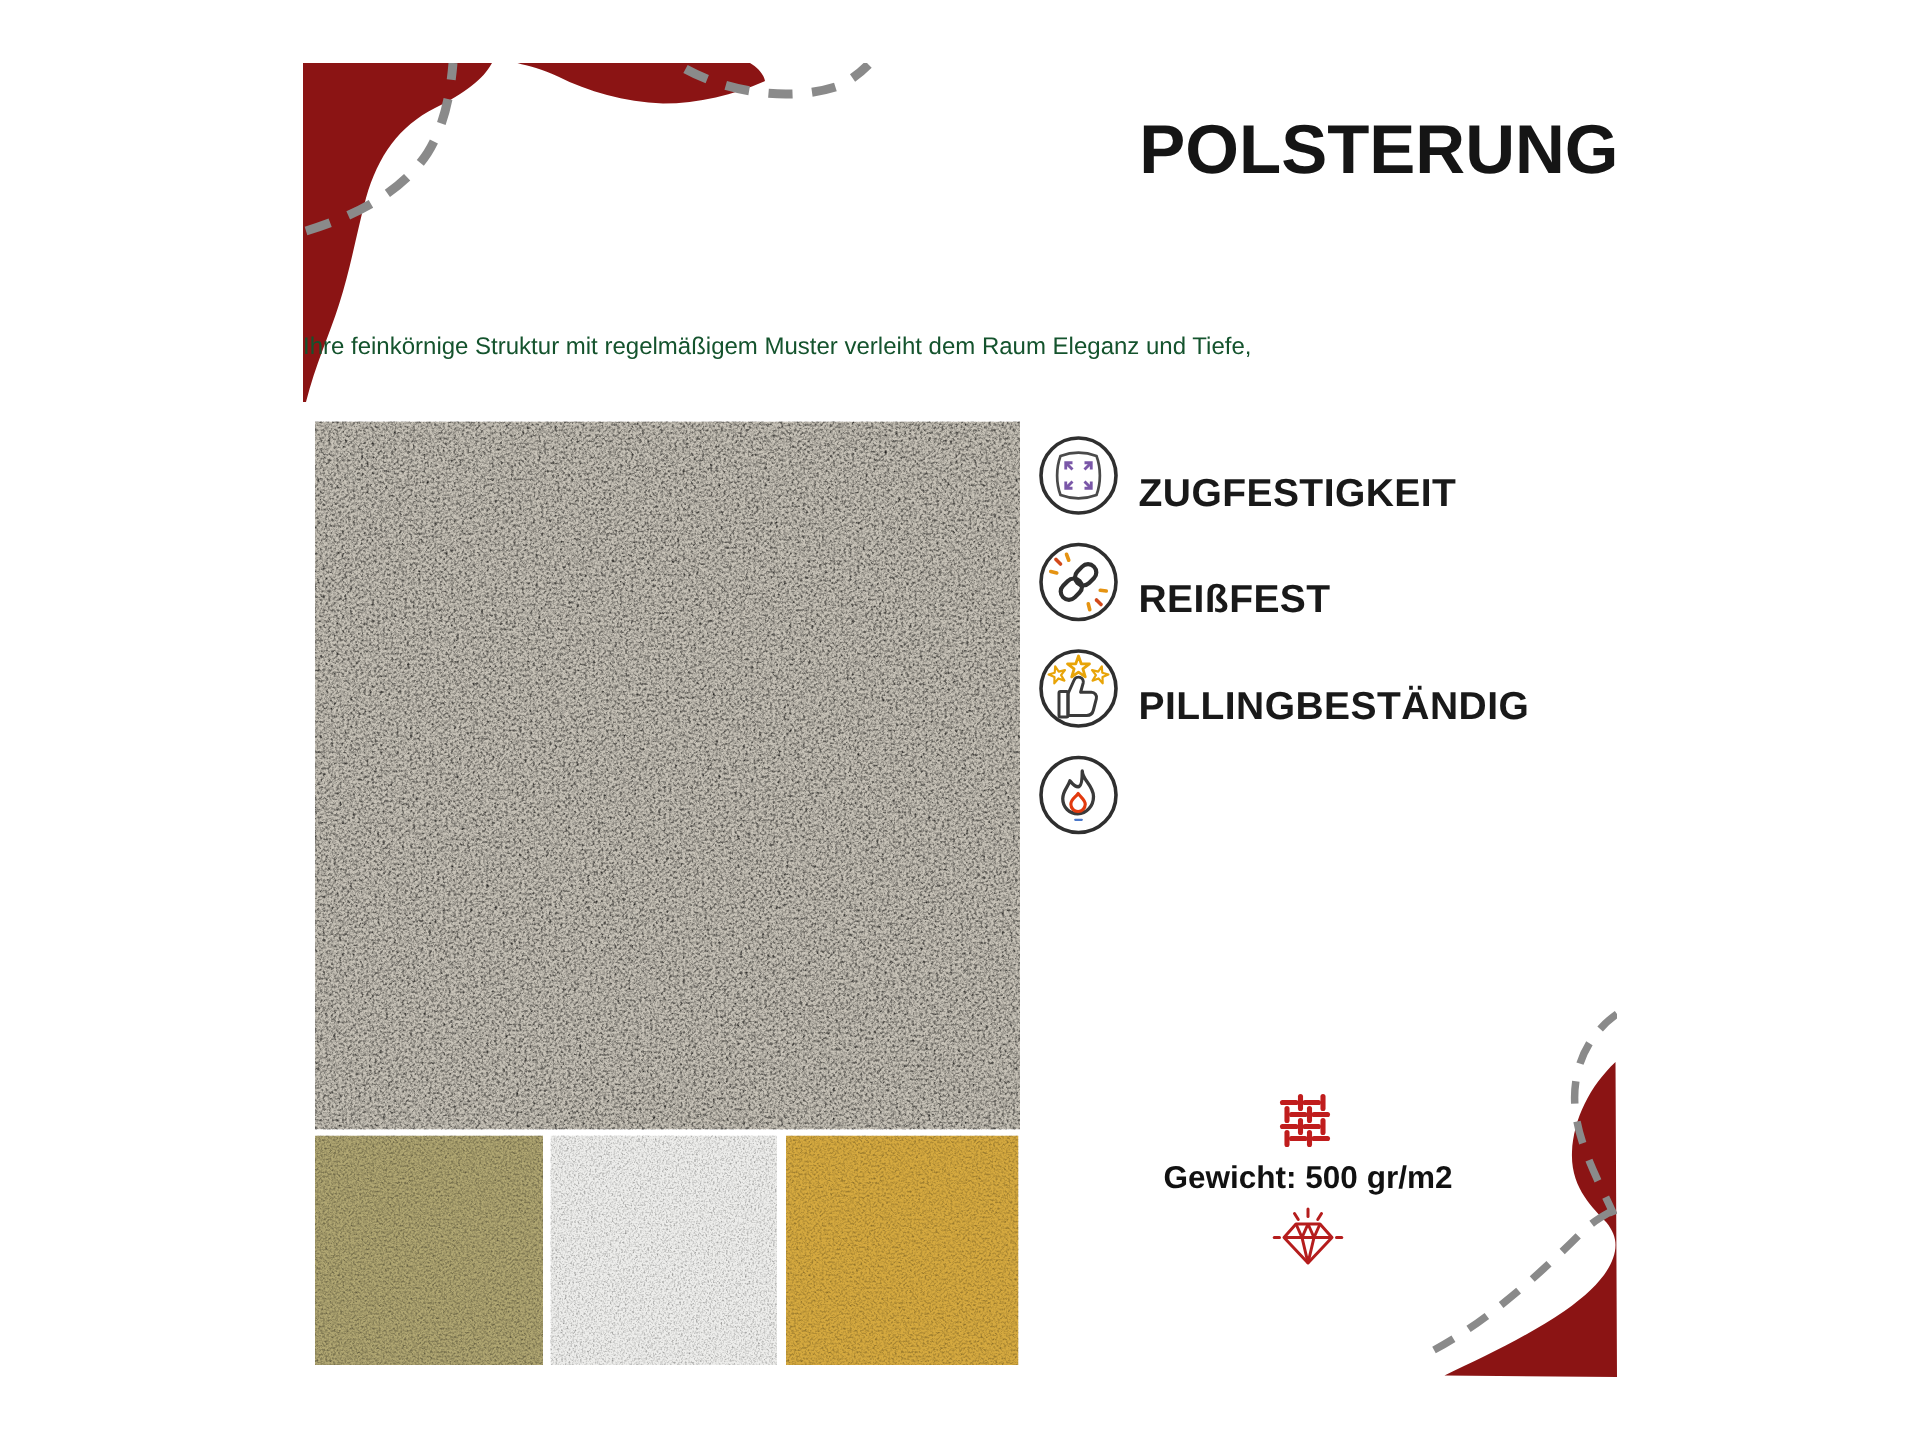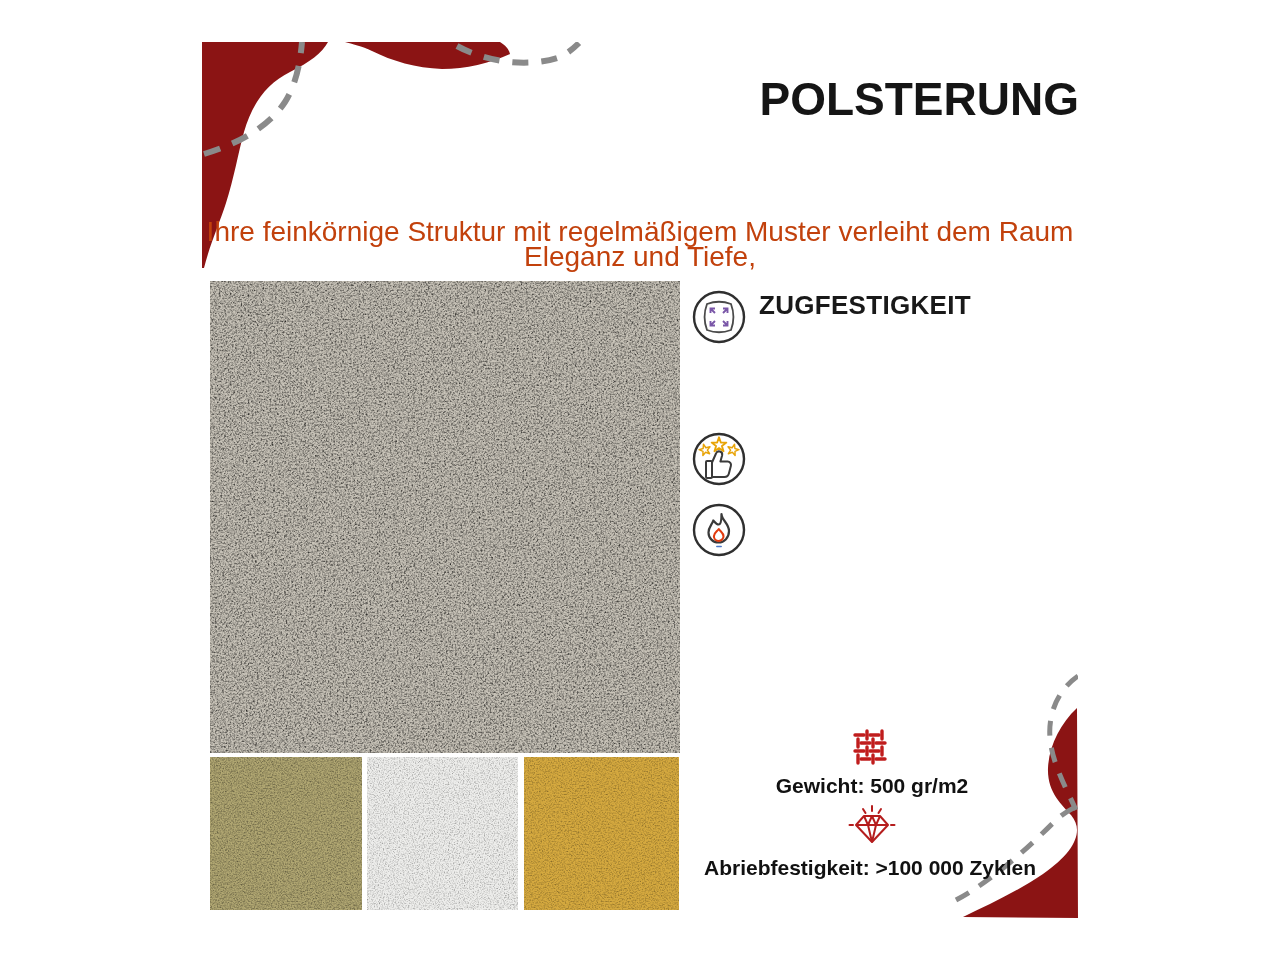--- a/index.html
+++ b/index.html
@@ -6,28 +6,28 @@
   .stage{position:relative;width:1280px;height:960px;background:#ffffff;overflow:hidden;
          font-family:"Liberation Sans","DejaVu Sans",sans-serif;margin:0 auto;padding-left:26px;}
   .abs{position:absolute;}
 
   
   .title-block{position:absolute;top:76px;right:227px;text-align:right;}
   .kicker{font-size:46px;font-weight:700;color:#151515;letter-spacing:0px;line-height:1.0;}
   .brand{font-size:99px;font-weight:700;color:#BE1E24;letter-spacing:-2px;line-height:0.92;margin-top:1px;}
 
   
-  .intro{position:absolute;left:202px;top:219px;width:876px;text-align:center;
-         font-size:28px;line-height:25px;color:#c2410c;}
+  .intro{position:absolute;left:202px;top:219px;width:876px;text-align:left;
+         font-size:16px;line-height:25px;color:#14532d;}
 
   
   .swatch{position:absolute;display:block;}
 
   
-  .feature-row{position:absolute;left:692px;height:54px;display:flex;align-items:flex-start;gap:13px;}
+  .feature-row{position:absolute;left:692px;height:54px;display:flex;align-items:flex-end;gap:13px;}
   .feature-label{font-size:26px;font-weight:700;color:#191919;letter-spacing:0.3px;white-space:nowrap;}
 
   
   .spec-label{position:absolute;transform:translateX(-50%);font-size:21px;font-weight:700;
               color:#111;white-space:nowrap;text-align:center;}
 </style>
 </head>
 <body>
 
 <div class="stage">
@@ -97,34 +97,53 @@
       <g stroke="#7A57A8" stroke-width="1.9" fill="none">
         <path d="M23,23 L18.5,18.5 M18.5,23 L18.5,18.5 L23,18.5"></path>
         <path d="M31,23 L35.5,18.5 M31,18.5 L35.5,18.5 L35.5,23"></path>
         <path d="M23,31 L18.5,35.5 M18.5,31 L18.5,35.5 L23,35.5"></path>
         <path d="M31,31 L35.5,35.5 M35.5,31 L35.5,35.5 L31,35.5"></path>
       </g>
     </svg>
     <span class="feature-label">ZUGFESTIGKEIT</span>
   </div>
 
+  <div class="feature-row" style="top:361px">
+    <svg width="54" height="54" viewBox="0 0 54 54">
+      <circle cx="27" cy="27" r="25" fill="#fff" stroke="#2f2f2f" stroke-width="2.4"></circle>
+      <g transform="rotate(-45 27 27)" stroke="#2e2e2e" stroke-width="2.8" fill="none">
+        <rect x="12.5" y="21.5" width="15.5" height="11" rx="5.5"></rect>
+        <rect x="26" y="21.5" width="15.5" height="11" rx="5.5"></rect>
+      </g>
+      <g stroke-width="2.4" stroke-linecap="round">
+        <line x1="12" y1="12" x2="15" y2="15" stroke="#D2491A"></line>
+        <line x1="8.5" y1="20" x2="12.5" y2="21" stroke="#E59312"></line>
+        <line x1="19" y1="8.5" x2="20.5" y2="12.5" stroke="#E59312"></line>
+        <line x1="42" y1="42" x2="39" y2="39" stroke="#D2491A"></line>
+        <line x1="45.5" y1="33" x2="41.5" y2="32.5" stroke="#E59312"></line>
+        <line x1="34.5" y1="45.5" x2="33.5" y2="41.5" stroke="#E59312"></line>
+      </g>
+    </svg>
+    <span class="feature-label">REIßFEST</span>
+  </div>
 
   <div class="feature-row" style="top:432px">
     <svg width="54" height="54" viewBox="0 0 54 54">
       <circle cx="27" cy="27" r="25" fill="#fff" stroke="#2f2f2f" stroke-width="2.4"></circle>
       <g fill="none" stroke="#E8A408" stroke-width="1.7" stroke-linejoin="round">
         <path transform="translate(13,18) scale(0.85) rotate(-15)" d="M0,-7 L1.65,-2.27 L6.66,-2.16 L2.66,0.87 L4.11,5.66 L0,2.8 L-4.11,5.66 L-2.66,0.87 L-6.66,-2.16 L-1.65,-2.27 Z"></path>
         <path transform="translate(27,13) scale(1.1)" d="M0,-7 L1.65,-2.27 L6.66,-2.16 L2.66,0.87 L4.11,5.66 L0,2.8 L-4.11,5.66 L-2.66,0.87 L-6.66,-2.16 L-1.65,-2.27 Z"></path>
         <path transform="translate(41,18) scale(0.85) rotate(15)" d="M0,-7 L1.65,-2.27 L6.66,-2.16 L2.66,0.87 L4.11,5.66 L0,2.8 L-4.11,5.66 L-2.66,0.87 L-6.66,-2.16 L-1.65,-2.27 Z"></path>
       </g>
       <g fill="none" stroke="#3a3a3a" stroke-width="2" stroke-linejoin="round">
         <rect x="14" y="29" width="6" height="17" rx="1"></rect>
         <path d="M20,45 v-14.5 l4,-9 a3.2,3.2 0 0 1 6.1,1.9 l-1.7,6.1 h7.2 a3.4,3.4 0 0 1 3.3,4.3 l-2,7.7 a4.6,4.6 0 0 1 -4.5,3.5 h-12.4"></path>
       </g>
     </svg>
+    <span class="feature-label">PILLINGBESTÄNDIG</span>
   </div>
 
   <div class="feature-row" style="top:503px">
     <svg width="54" height="54" viewBox="0 0 54 54">
       <circle cx="27" cy="27" r="25" fill="#fff" stroke="#2f2f2f" stroke-width="2.4"></circle>
       <path d="M29.5,11 C29.5,17 37,20.5 37,28 C37,34.4 32.4,39.5 26.5,39.5 C20.9,39.5 16.5,35.2 16.5,29.5 C16.5,24 20,21.8 21.3,17.5 C23,19.5 24.3,21.5 26.8,21.5 C29.3,21.5 29.5,15 29.5,11 Z" fill="none" stroke="#3a3a3a" stroke-width="2.2" stroke-linejoin="round"></path>
       <path d="M26.8,26 C28.6,28.8 31.5,30 31.5,33.2 A4.8,4.8 0 0 1 21.9,33.2 C21.9,29.8 25,28.6 26.8,26 Z" fill="none" stroke="#E23A0E" stroke-width="2.1" stroke-linejoin="round"></path>
       <line x1="24.8" y1="43.5" x2="29.2" y2="43.5" stroke="#4a77c9" stroke-width="1.5" stroke-linecap="round"></line>
     </svg>
   </div>
@@ -157,15 +176,14 @@
       <path d="M8,21 L40,21 M16,12 L20,21 L24,38 M32,12 L28,21 L24,38 M24,12 L20,21 M24,12 L28,21"></path>
     </g>
     <g stroke="#B51D1D" stroke-width="2" stroke-linecap="round">
       <line x1="24" y1="2" x2="24" y2="7"></line>
       <line x1="15" y1="5" x2="17.5" y2="9"></line>
       <line x1="33" y1="5" x2="30.5" y2="9"></line>
       <line x1="1.5" y1="21" x2="5" y2="21"></line>
       <line x1="43" y1="21" x2="46.5" y2="21"></line>
     </g>
   </svg>
-  <div class="spec-label" style="left:870px;top:856px">Abriebfestigkeit: &gt;100 000 Zyklen</div>
 
 </div>
 
 </body></html>

